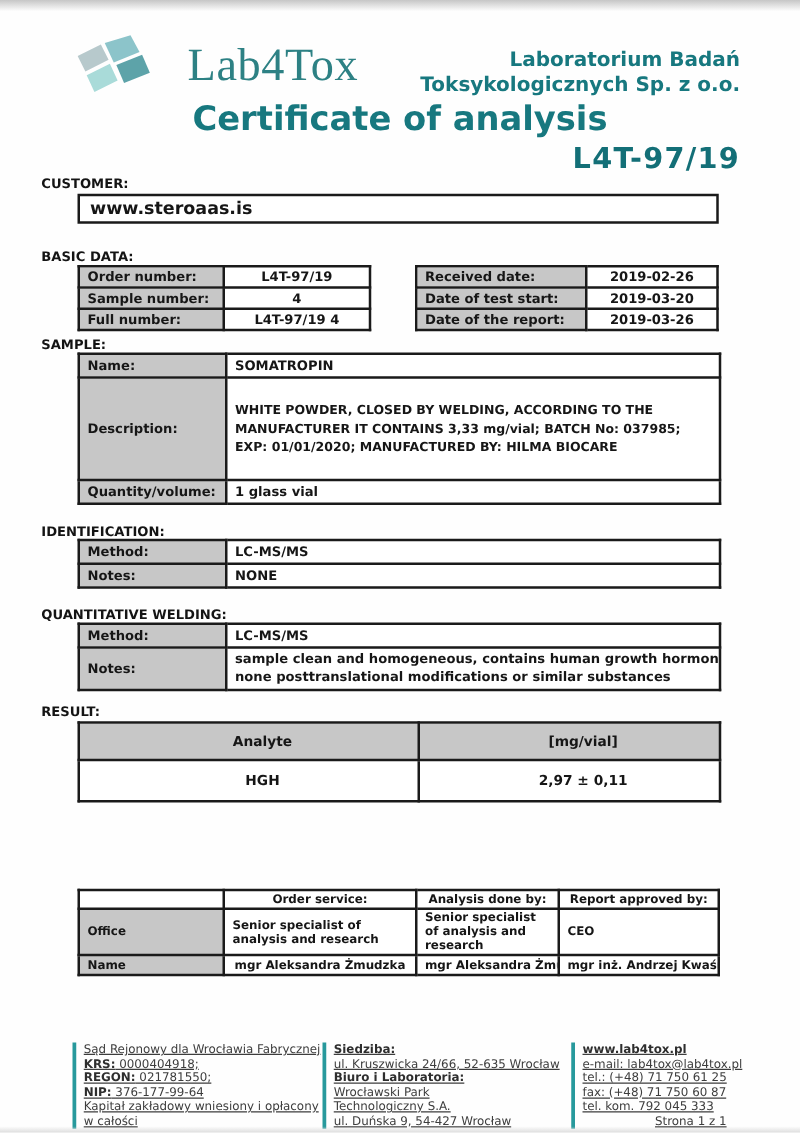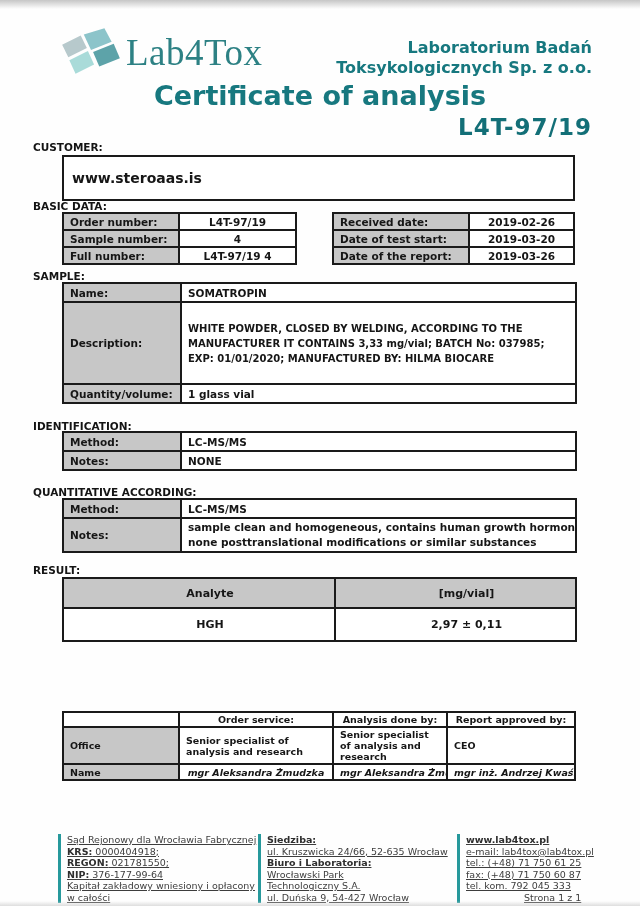--- a/index.html
+++ b/index.html
@@ -11,35 +11,35 @@
     position:relative;
     overflow:hidden;
   }
   .page { position:absolute; inset:0; background:#fefefe; }
   .page-top-shade { position:absolute; top:0; left:0; right:0; height:9px;
     background:linear-gradient(#c6c6c6, rgba(255,255,255,0)); }
   .page-bottom-shade { position:absolute; bottom:0; left:0; right:0; height:5px;
     background:linear-gradient(rgba(255,255,255,0), #dedede); }
 
   
-  .logo { position:absolute; top:28px; left:58px; display:flex; align-items:center; }
+  .logo { position:absolute; top:28px; left:58px; display:flex; align-items:center;gap:24px; }
   .logo-text { font-family:"Liberation Serif", serif; font-size:37px; color:#2d8184;
     letter-spacing:0.5px; line-height:1; margin-left:2px; }
   .company { position:absolute; top:38px; right:48px; text-align:right;
     color:#17787f; font-weight:bold; font-size:16px; line-height:20px; }
   .title { position:absolute; top:80px; left:0; width:100%; text-align:center;
     color:#17787f; font-weight:bold; font-size:27px; }
   .report-no { position:absolute; top:114px; right:48px; color:#136f77;
     font-weight:bold; font-size:23px; letter-spacing:1px; }
 
   
   .sec-label { position:absolute; left:33px; font-size:10.5px; font-weight:bold; color:#141414; }
 
   
-  .customer-box { position:absolute; top:155px; left:62px; width:513px; height:46px;
+  .customer-box { position:absolute; top:155px; left:62px; width:513px; height:24px;
     border:2px solid #1a1a1a; display:flex; align-items:center; padding-left:8px;
     background:#fff; }
   .customer-box span { font-size:14px; font-weight:bold; }
 
   
   .tbl { border-collapse:collapse; table-layout:fixed; position:absolute; background:#fff; }
   .tbl td { border:2px solid #1a1a1a; font-size:10.5px; font-weight:bold; color:#161616;
     padding:1px 6px; vertical-align:middle; overflow:hidden; }
   .lbl { background:#c7c7c7; white-space:nowrap; }
   .val-c { text-align:center; }
@@ -55,21 +55,21 @@
   .quant-tbl  { top:498px; left:62px; width:513px; }
   .ident-tbl tr { height:19px; }
 
   .result-tbl { top:577px; left:62px; width:513px; }
   .result-tbl td { font-size:11px; text-align:center;padding-left:28px; }
 
   .sig-tbl { top:711px; left:62px; width:512px; }
   .sig-tbl td { font-size:9.5px; }
   .sig-head { text-align:center; white-space:nowrap; }
   .office-cell { font-weight:normal; text-align:left; line-height:11px; padding:2px 4px;margin-left:24px; }
-  .name-cell { font-style:italic; text-align:center; font-size:8.8px; white-space:nowrap; }
+  .name-cell { text-align:center; font-size:8.8px; white-space:nowrap; }
   .corner-cell { background:#fff; }
 
   
   .fcol { position:absolute; top:834px; border-left:3px solid #27999c; padding-left:6px;
     font-size:9.5px; line-height:11.5px; color:#3d3d3d; white-space:nowrap;text-decoration:underline; }
   .fcol b { color:#2e2e2e; }
   .fcol-1 { left:58px;  width:202px; }
   .fcol-2 { left:258px; width:200px; }
   .fcol-3 { left:457px; width:150px; }
   .page-num { margin-left:58px; }
@@ -176,21 +176,21 @@
       <td class="lbl">Method:</td>
       <td>LC-MS/MS</td>
     </tr>
     <tr>
       <td class="lbl">Notes:</td>
       <td>NONE</td>
     </tr>
   </tbody>
     </table>
 
-  <div class="sec-label" style="top:486px">QUANTITATIVE ACCORDING:</div>
+  <div class="sec-label" style="top:486px">QUANTITATIVE WELDING:</div>
   <table class="tbl quant-tbl">
     <colgroup>
         <col style="width:118px">
         <col style="width:395px">
       </colgroup>
     <tbody>
         <tr style="height:19px">
       <td class="lbl">Method:</td>
       <td>LC-MS/MS</td>
     </tr>

